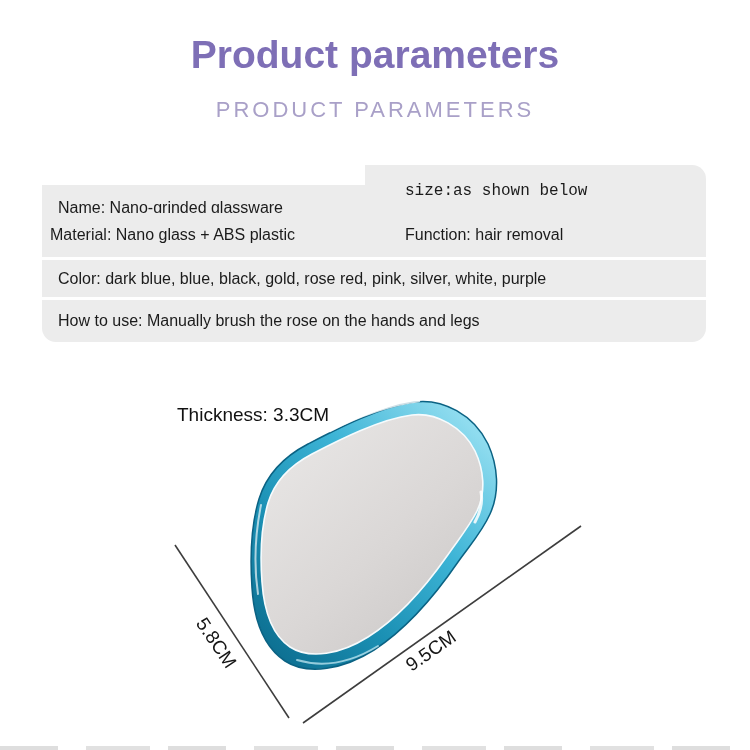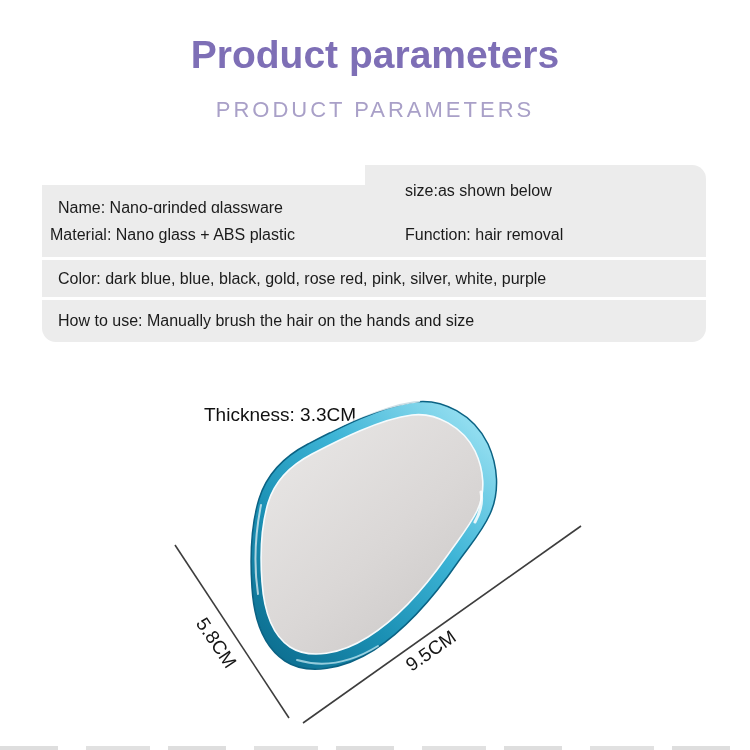--- a/index.html
+++ b/index.html
@@ -33,28 +33,28 @@
     overflow:hidden;
   }
   .cell{
     position:absolute;
     background:#ececec;
     display:flex;align-items:center;
     font-size:16px;color:#1b1b1b;
     white-space:nowrap;
   }
   .c-r1l{left:0;top:0;width:320px;height:45px;padding-left:16px;margin-top:20px;}
-  .c-r1r{left:323px;top:0;width:341px;height:52px;padding-left:40px;}
+  .c-r1r{left:323px;top:0;width:341px;height:52px;padding-left:40px;font-family:Liberation Mono, monospace;}
   .c-r2l{left:0;top:48px;width:320px;height:44px;padding-left:8px;}
   .c-r2r{left:323px;top:48px;width:341px;height:44px;padding-left:40px;}
   .c-r3{left:0;top:95px;width:648px;height:37px;padding-left:16px;}
   .c-r4{left:0;top:135px;width:648px;height:42px;padding-left:16px;}
   .thickness-label{
     position:absolute;left:177px;top:404px;
-    font-size:19px;color:#111111;margin-left:27px;
+    font-size:19px;color:#111111;
   }
   .figure-svg{
     position:absolute;left:0;top:0;width:750px;height:750px;
   }
   .dim-label{
     position:absolute;
     font-size:19px;color:#151515;
     white-space:nowrap;
   }
   .dim-width{
@@ -84,21 +84,21 @@
 
   <div class="page-title">Product parameters</div>
   <div class="page-subtitle">PRODUCT PARAMETERS</div>
 
   <div class="spec-table">
     <div class="cell c-r1l">Name: Nano-grinded glassware</div>
     <div class="cell c-r1r">size:as shown below</div>
     <div class="cell c-r2l">Material: Nano glass + ABS plastic</div>
     <div class="cell c-r3">Color: dark blue, blue, black, gold, rose red, pink, silver, white, purple</div>
     <div class="cell c-r2r">Function: hair removal</div>
-    <div class="cell c-r4">How to use: Manually brush the hair on the hands and size</div>
+    <div class="cell c-r4">How to use: Manually brush the rose on the hands and legs</div>
   </div>
 
   <div class="thickness-label">Thickness: 3.3CM</div>
 
   <svg class="figure-svg" viewBox="0 0 750 750" xmlns="http://www.w3.org/2000/svg">
     <defs>
       <linearGradient id="rimGrad" x1="0.9" y1="0.1" x2="0.1" y2="0.95">
         <stop offset="0" stop-color="#8fdcef"></stop>
         <stop offset="0.35" stop-color="#3db4d6"></stop>
         <stop offset="0.7" stop-color="#1b90b4"></stop>

